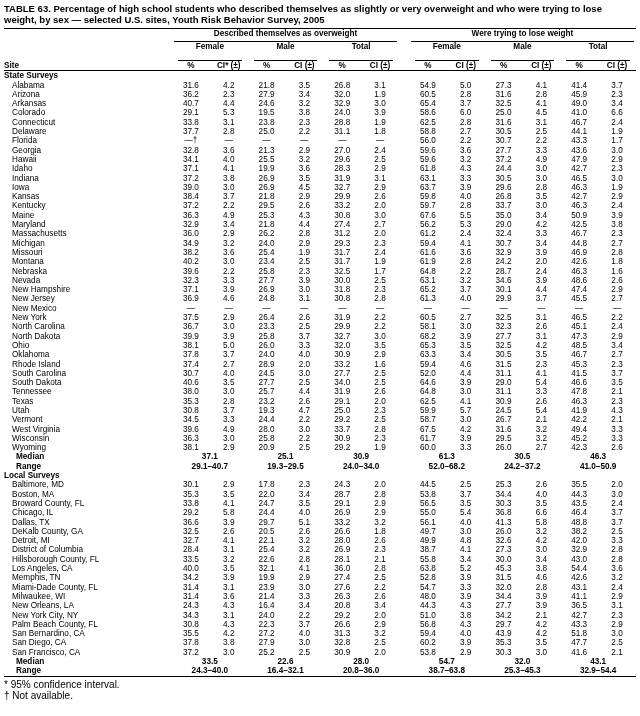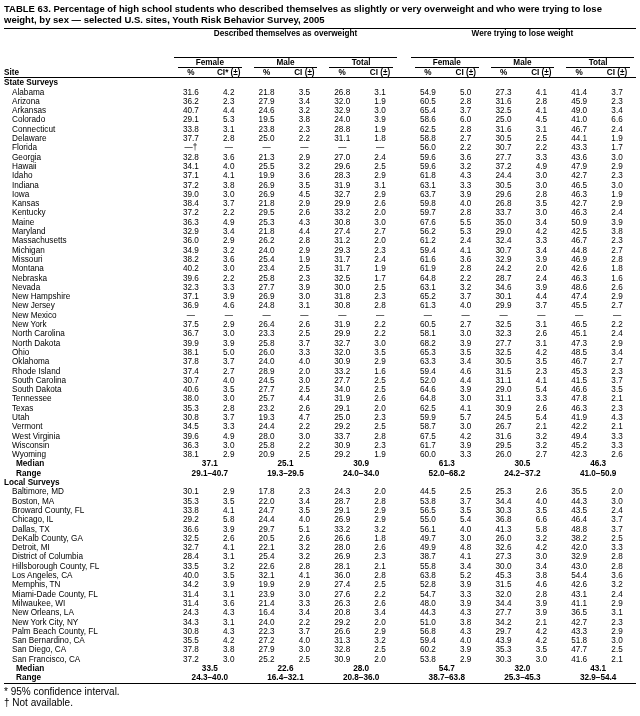--- a/index.html
+++ b/index.html
@@ -31,28 +31,28 @@
     text-align: center;
     vertical-align: bottom;
   }
   thead tr:first-child th { border-top: 1px solid #000; }
   th { font-weight: bold; }
   .gline {
     display: block;
     text-align: center;
     border-bottom: 1px solid #000;
     margin: 0 2px;
-    padding-bottom: 18px;
+    padding-bottom: 2px;
   }
   .sline {
     display: block;
     text-align: center;
     border-bottom: 1px solid #000;
     margin: 0 6px;
-    padding-bottom: 0;
+    padding-bottom: 9px;
   }
   tr.colhead th { border-bottom: 1px solid #000; }
   .site-col { text-align: left; }
   td.site { text-align: left; padding-left: 8px; }
   td.section-label { text-align: left; font-weight: bold; }
   td.num { text-align: center; }
   .bold { font-weight: bold; }
   td.site.bold { padding-left: 12px; }
   .gap { width: 10px; }
   .footnotes {

